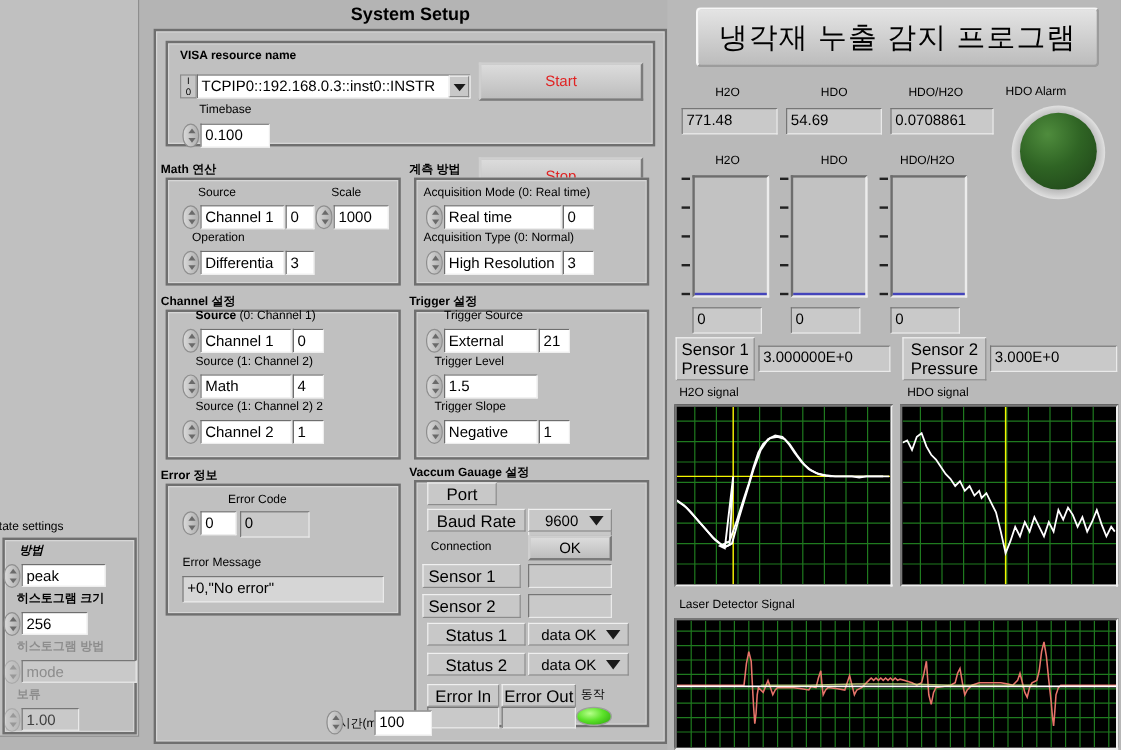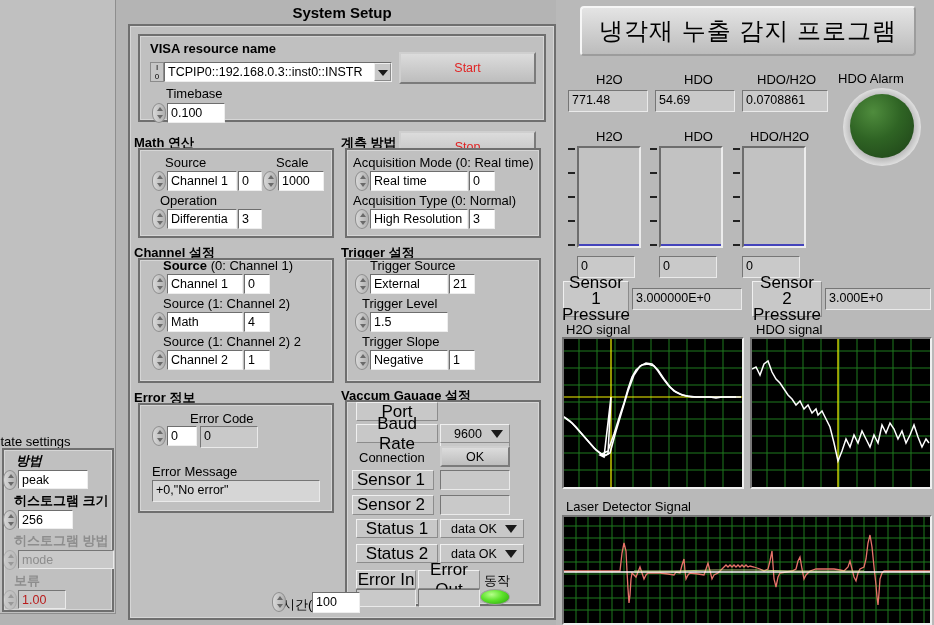--- a/index.html
+++ b/index.html
@@ -19,40 +19,40 @@
   
   .tf { background:#fff; border:1px solid #848484; border-top-color:#6e6e6e;
         border-left-color:#6e6e6e; border-right-color:#eee; border-bottom-color:#eee;
         font-size:12.5px; padding:1px 3px; height:19px; line-height:16px;
         overflow:hidden; white-space:nowrap; }
   
   .ind { background:#c9c9c9; border:1px solid #8a8a8a; border-top-color:#767676;
          border-left-color:#767676; border-right-color:#eaeaea; border-bottom-color:#eaeaea;
          font-size:12.5px; padding:1px 3px; height:19px; line-height:16px;
          overflow:hidden; white-space:nowrap; }
-  .lbl { position:absolute; font-size:13px; white-space:nowrap; }
+  .lbl { position:absolute; font-size:10px; white-space:nowrap; }
   .lbl.b { font-weight:bold; }
   .lbl.dim { color:#8d8d8d; }
 
   
   .spin { width:14px; height:20px; background:linear-gradient(90deg,#d8d8d8,#b0b0b0);
           border:1px solid #8e8e8e; border-radius:7px/9px; position:relative; }
   .spin::before, .spin::after { content:""; position:absolute; left:4px;
           border-left:3px solid transparent; border-right:3px solid transparent; }
   .spin::before { top:3px; border-bottom:4px solid #6a6a6a; }
   .spin::after  { bottom:3px; border-top:4px solid #6a6a6a; }
   .spin.dim { opacity:.45; }
 
   
   .btn { background:linear-gradient(180deg,#dcdcdc,#bdbdbd);
          border:2px outset #cfcfcf; text-align:center; font-size:12.5px;
          display:flex; align-items:center; justify-content:center; }
   .btn-flat { background:#c8c8c8; border:1px solid #8c8c8c; border-top-color:#f0f0f0;
          border-left-color:#f0f0f0; text-align:center; display:flex;
-         align-items:center; justify-content:center; font-size:17px; }
+         align-items:center; justify-content:center; font-size:14px; }
 
   
   .combo { background:#c8c8c8; border:1px solid #8c8c8c; border-top-color:#efefef;
            border-left-color:#efefef; display:flex; align-items:center;
            justify-content:center; position:relative; font-size:12.5px; }
   .combo .arr { position:absolute; right:6px; width:0;height:0;
                 border-left:6px solid transparent;border-right:6px solid transparent;
                 border-top:8px solid #1a1a1a; }
 
   
@@ -94,21 +94,21 @@
 <div class="lbl b" style="left:14px;top:492px;">히스토그램 크기</div>
 <div class="spin" style="position:absolute;left:3px;top:510px;"></div>
 <div class="tf" style="position:absolute;left:18px;top:510px;width:55px;">256</div>
 
 <div class="lbl dim b" style="left:14px;top:532px;">히스토그램 방법</div>
 <div class="spin dim" style="position:absolute;left:3px;top:550px;"></div>
 <div class="ind" style="position:absolute;left:18px;top:550px;width:96px;color:#8d8d8d;">mode</div>
 
 <div class="lbl dim b" style="left:14px;top:572px;">보류</div>
 <div class="spin dim" style="position:absolute;left:3px;top:590px;"></div>
-<div class="ind" style="position:absolute;left:18px;top:590px;width:48px;color:#b91c1c;">1.00</div>
+<div class="ind" style="position:absolute;left:18px;top:590px;width:48px;color:#404040;">1.00</div>
 
 <div style="position:absolute;left:128px;top:4px;width:428px;text-align:center;font-size:15px;font-weight:bold;">System Setup</div>
 
 <div class="frame" style="left:128px;top:24px;width:428px;height:596px;"></div>
 
 <div class="frame" style="left:138px;top:34px;width:408px;height:88px;"></div>
 <div class="lbl b" style="left:150px;top:41px;">VISA resource name</div>
 <div style="position:absolute;left:150px;top:62px;width:14px;height:20px;background:#c6c6c6;border:1px solid #8b8b8b;font-size:8px;line-height:9px;text-align:center;">I<br>0</div>
 <div class="tf" style="position:absolute;left:164px;top:62px;width:228px;height:20px;">TCPIP0::192.168.0.3::inst0::INSTR</div>
 <div style="position:absolute;left:374px;top:63px;width:17px;height:18px;background:#c8c8c8;border:1px solid #8a8a8a;border-top-color:#efefef;border-left-color:#efefef;">
@@ -184,21 +184,21 @@
 <div class="lbl" style="left:190px;top:411px;">Error Code</div>
 <div class="spin" style="position:absolute;left:152px;top:426px;"></div>
 <div class="tf" style="position:absolute;left:167px;top:426px;width:30px;height:20px;">0</div>
 <div class="ind" style="position:absolute;left:200px;top:426px;width:58px;height:22px;">0</div>
 <div class="lbl" style="left:152px;top:464px;">Error Message</div>
 <div class="ind" style="position:absolute;left:152px;top:480px;width:168px;height:22px;background:#d6d6d6;">+0,"No error"</div>
 
 <div class="lbl b" style="left:341px;top:387px;">Vaccum Gauage 설정</div>
 <div class="frame" style="left:345px;top:400px;width:196px;height:206px;"></div>
 
-<div class="btn-flat" style="position:absolute;left:356px;top:402px;width:82px;height:19px;">Port</div>
+<div class="btn-flat" style="position:absolute;left:356px;top:402px;width:58px;height:19px;">Port</div>
 <div class="combo" style="position:absolute;left:440px;top:402px;width:70px;height:19px;margin-top:26px;">
   <span style="margin-right:12px;">COM 9</span>
   <span class="arr"></span>
 </div>
 
 <div class="btn-flat" style="position:absolute;left:356px;top:424px;width:82px;height:19px;">Baud Rate</div>
 <div class="combo" style="position:absolute;left:440px;top:424px;width:70px;height:19px;">
   <span style="margin-right:14px;">9600</span>
   <span class="arr"></span>
 </div>

